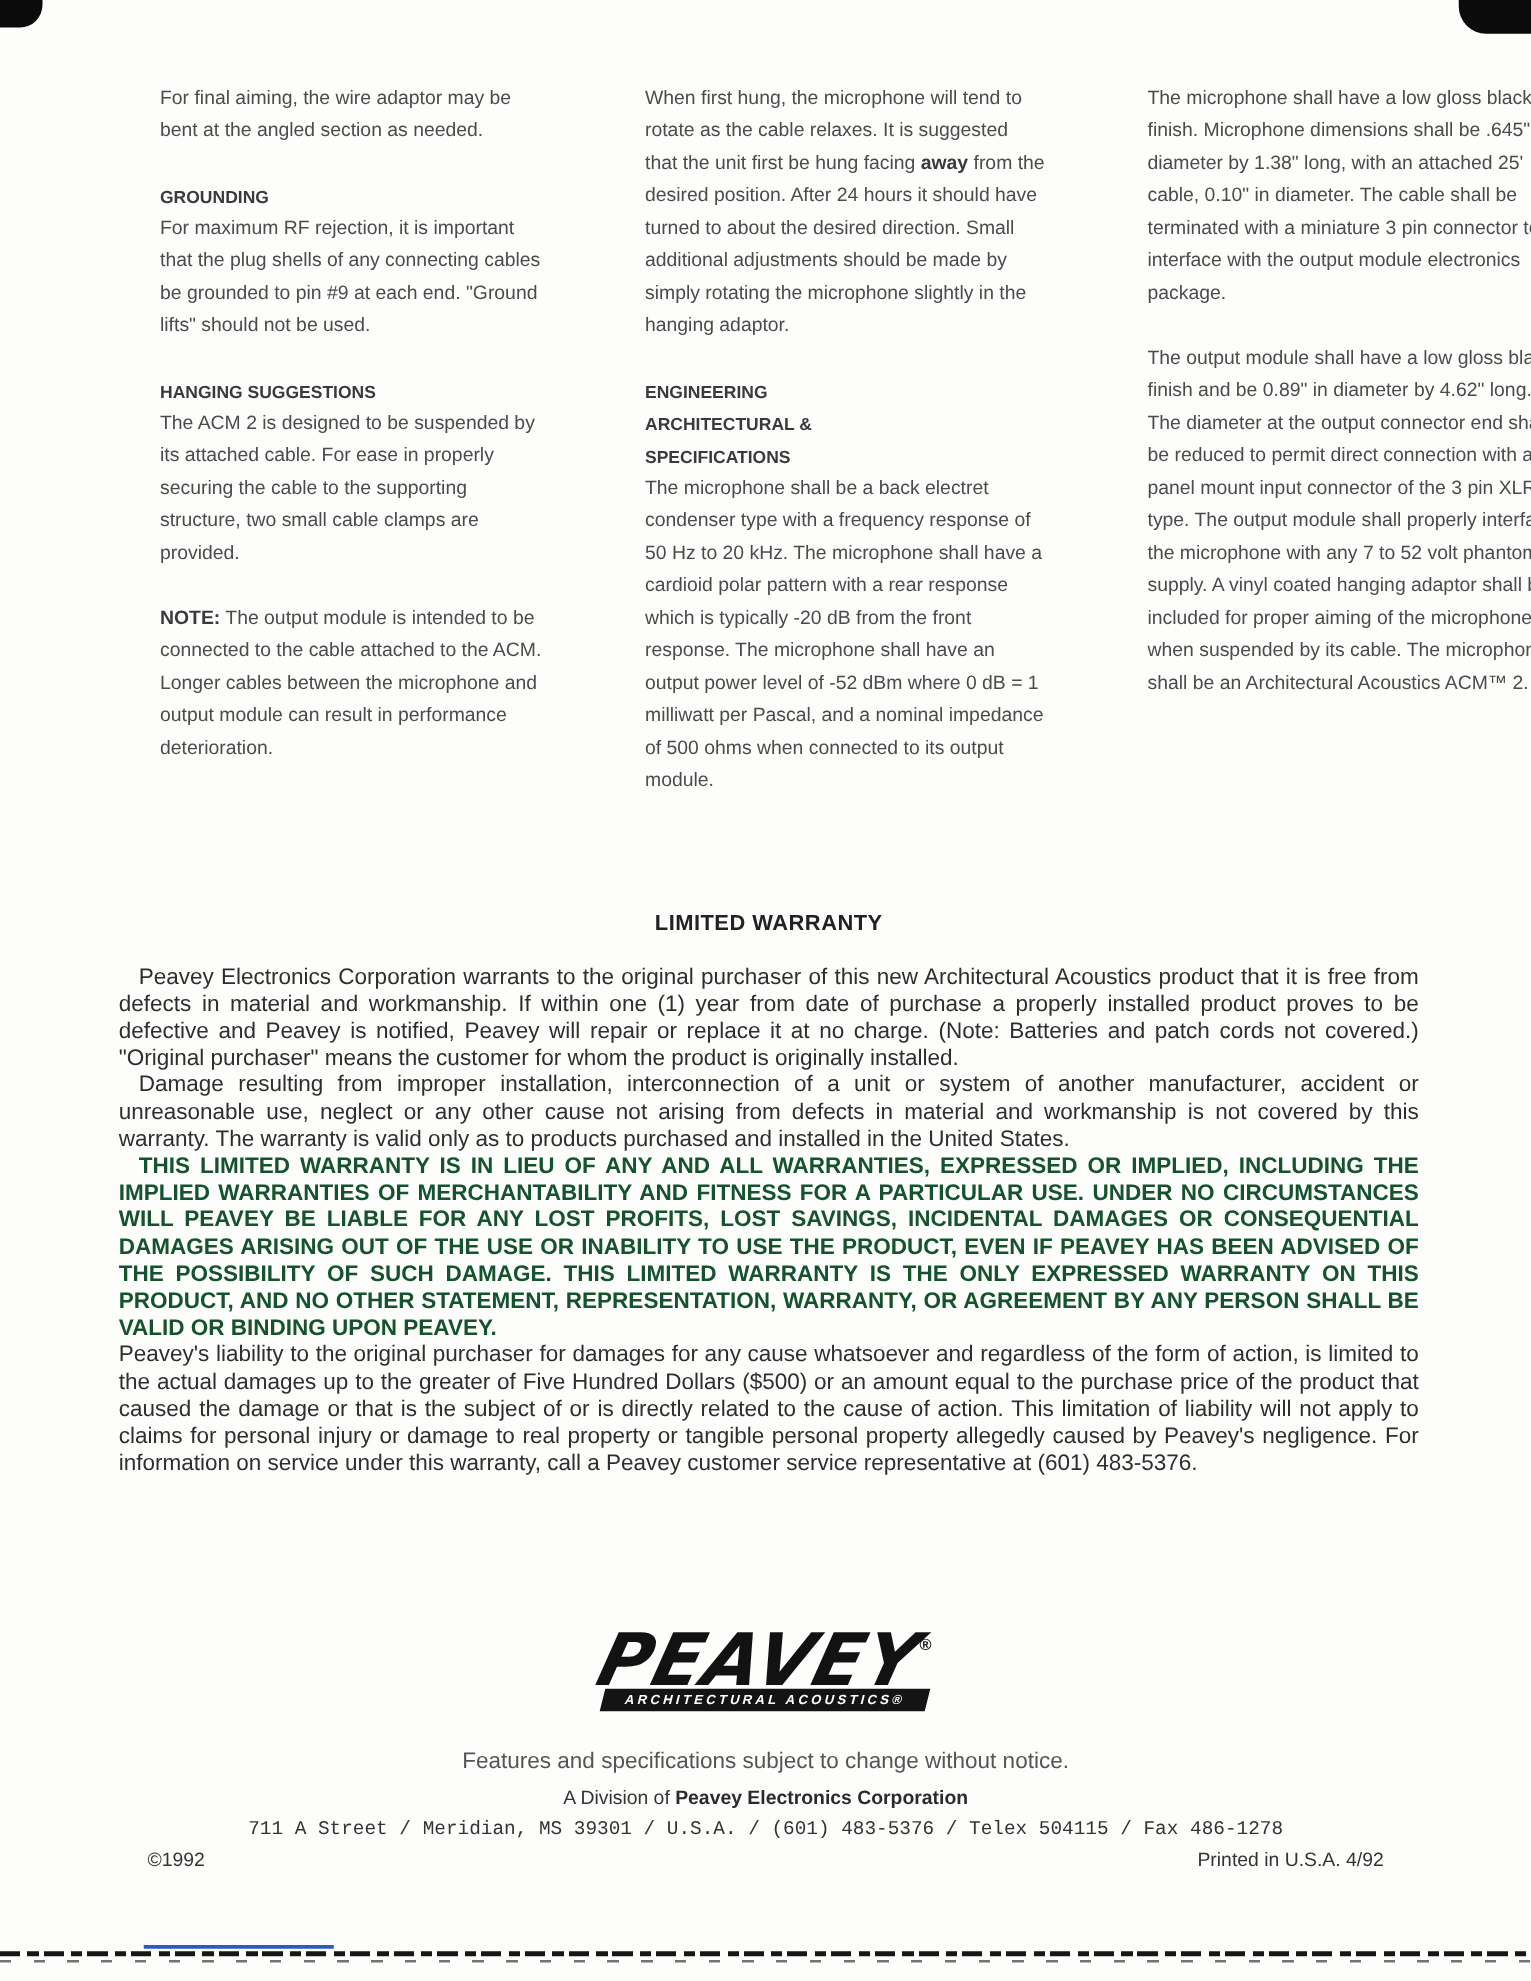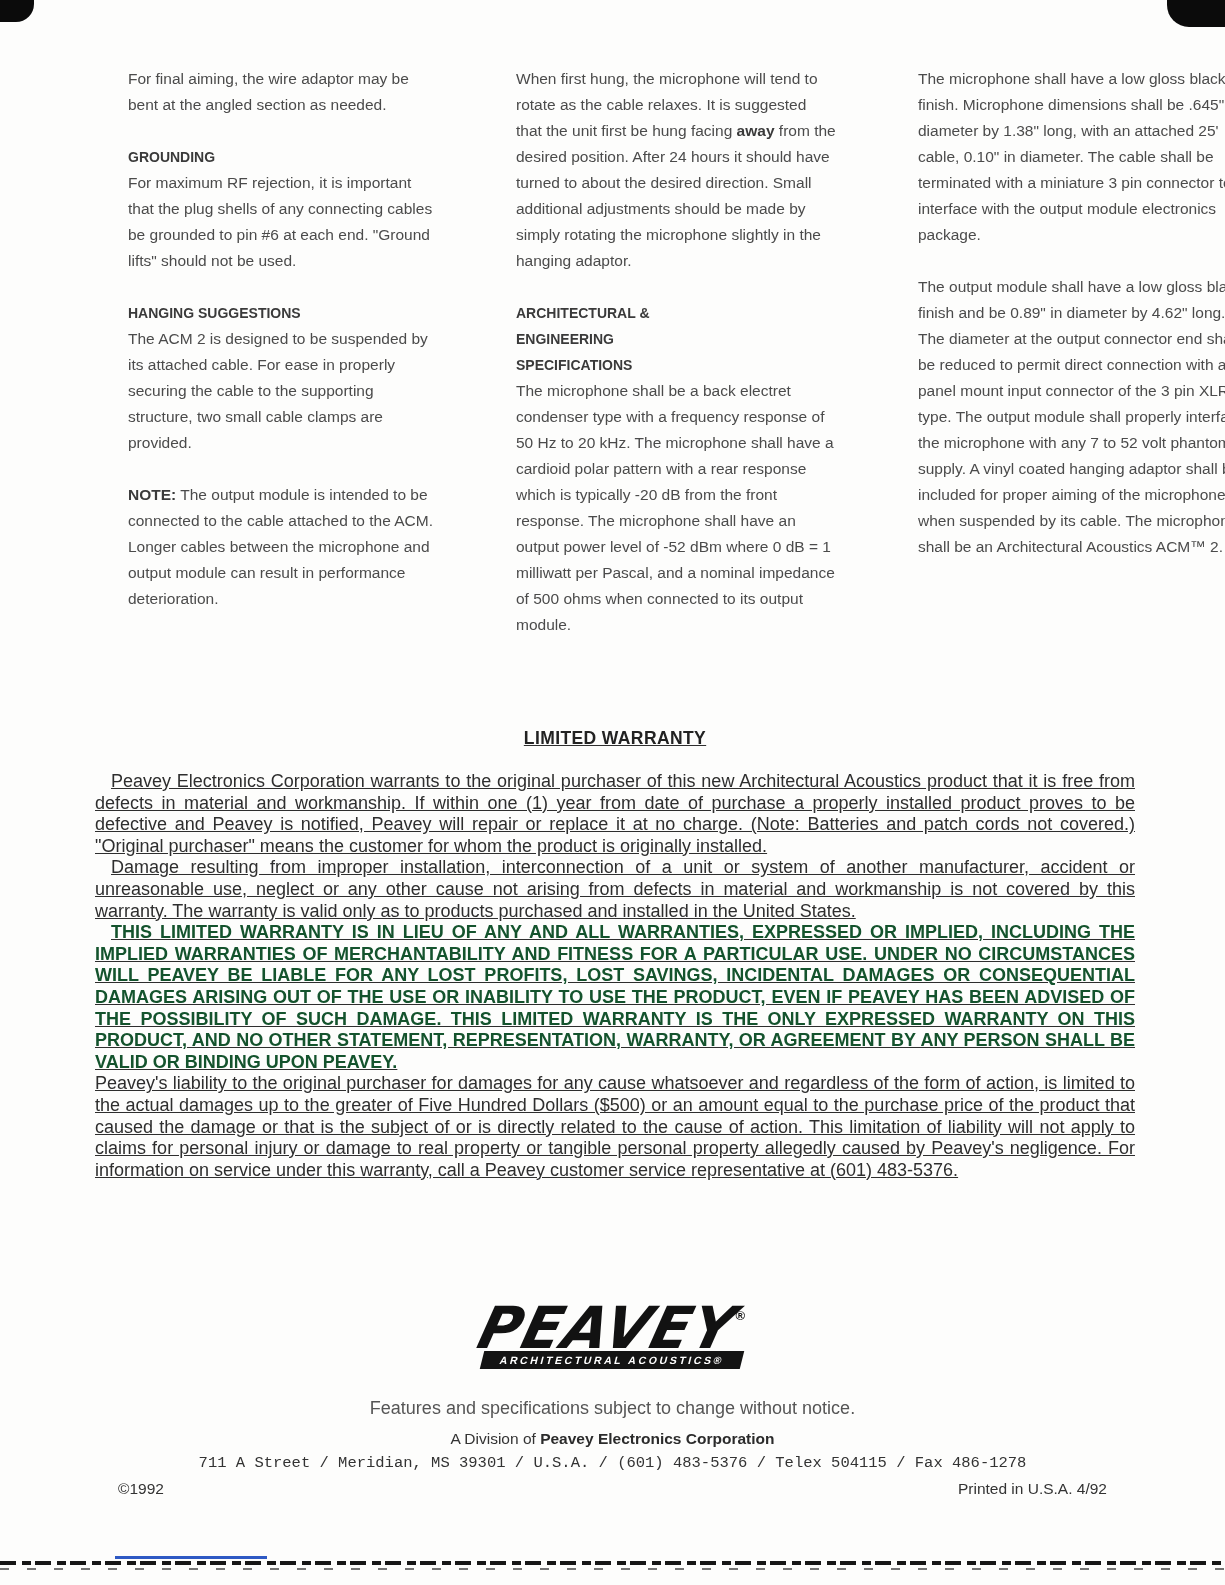--- a/index.html
+++ b/index.html
@@ -23,21 +23,21 @@
   .col { font-size:15.5px; line-height:26px;margin-left:32px; }
   .col-1 { flex:0 0 306px; }
   .col-2 { flex:0 0 320px; }
   .col-3 { flex:0 0 330px; }
   .col p { margin-bottom:26px; }
   .col h3 { font-size:14px; line-height:26px; font-weight:bold; color:#3a3a3a; margin-bottom:0; }
   .col h3 .hline { display:block; }
   .col b { color:#3a3a3a; }
 
   
-  .warranty { position:absolute; top:728px; left:95px; width:1040px; color:#2e2e2e;text-decoration:underline; }
+  .warranty { position:absolute; top:728px; left:95px; width:1040px; color:#2e2e2e; }
   .warranty-title { text-align:center; font-weight:bold; font-size:17.5px; color:#222; letter-spacing:.4px; margin-bottom:22px; }
   .warranty p { font-size:18px; line-height:21.6px; text-align:justify; }
   .warranty p.indent { text-indent:16px; }
   .warranty p.boldpara { font-weight:bold; color:#14532d; }
 
   
   .logo-block { position:absolute; top:1298px; left:0; width:100%; text-align:center; color:#111; }
   .logo-text { display:inline-block; font-family:"DejaVu Sans", sans-serif; font-weight:bold; font-style:italic;
     font-size:58px; line-height:60px; letter-spacing:1px; transform:skewX(-14deg); color:#121212; }
   .logo-reg { font-size:13px; vertical-align:28px; font-weight:bold; }
@@ -59,31 +59,31 @@
 <div class="page">
 
   <div class="corner-tl"></div>
   <div class="corner-tr"></div>
 
   <div class="columns">
 
     <div class="col col-1">
       <p>For final aiming, the wire adaptor may be bent at the angled section as needed.</p>
       <h3>GROUNDING</h3>
-      <p>For maximum RF rejection, it is important that the plug shells of any connecting cables be grounded to pin #6 at each end. "Ground lifts" should not be used.</p>
+      <p>For maximum RF rejection, it is important that the plug shells of any connecting cables be grounded to pin #9 at each end. "Ground lifts" should not be used.</p>
       <h3>HANGING SUGGESTIONS</h3>
       <p>The ACM 2 is designed to be suspended by its attached cable. For ease in properly securing the cable to the supporting structure, two small cable clamps are provided.</p>
       <p><b>NOTE:</b><span> The output module is intended to be connected to the cable attached to the ACM. Longer cables between the microphone and output module can result in performance deterioration.</span></p>
     </div>
 
     <div class="col col-2">
       <p><span>When first hung, the microphone will tend to rotate as the cable relaxes. It is suggested that the unit first be hung facing </span><b>away</b><span> from the desired position. After 24 hours it should have turned to about the desired direction. Small additional adjustments should be made by simply rotating the microphone slightly in the hanging adaptor.</span></p>
       <h3>
+        <span class="hline">ENGINEERING</span>
         <span class="hline">ARCHITECTURAL &amp;</span>
-        <span class="hline">ENGINEERING</span>
         <span class="hline">SPECIFICATIONS</span>
       </h3>
       <p>The microphone shall be a back electret condenser type with a frequency response of 50 Hz to 20 kHz. The microphone shall have a cardioid polar pattern with a rear response which is typically -20 dB from the front response. The microphone shall have an output power level of -52 dBm where 0 dB = 1 milliwatt per Pascal, and a nominal impedance of 500 ohms when connected to its output module.</p>
     </div>
 
     <div class="col col-3">
       <p>The microphone shall have a low gloss black finish. Microphone dimensions shall be .645" diameter by 1.38" long, with an attached 25' cable, 0.10" in diameter. The cable shall be terminated with a miniature 3 pin connector to interface with the output module electronics package.</p>
       <p>The output module shall have a low gloss black finish and be 0.89" in diameter by 4.62" long. The diameter at the output connector end shall be reduced to permit direct connection with a panel mount input connector of the 3 pin XLR type. The output module shall properly interface the microphone with any 7 to 52 volt phantom supply. A vinyl coated hanging adaptor shall be included for proper aiming of the microphone when suspended by its cable. The microphone shall be an Architectural Acoustics ACM™ 2.</p>
     </div>
 

